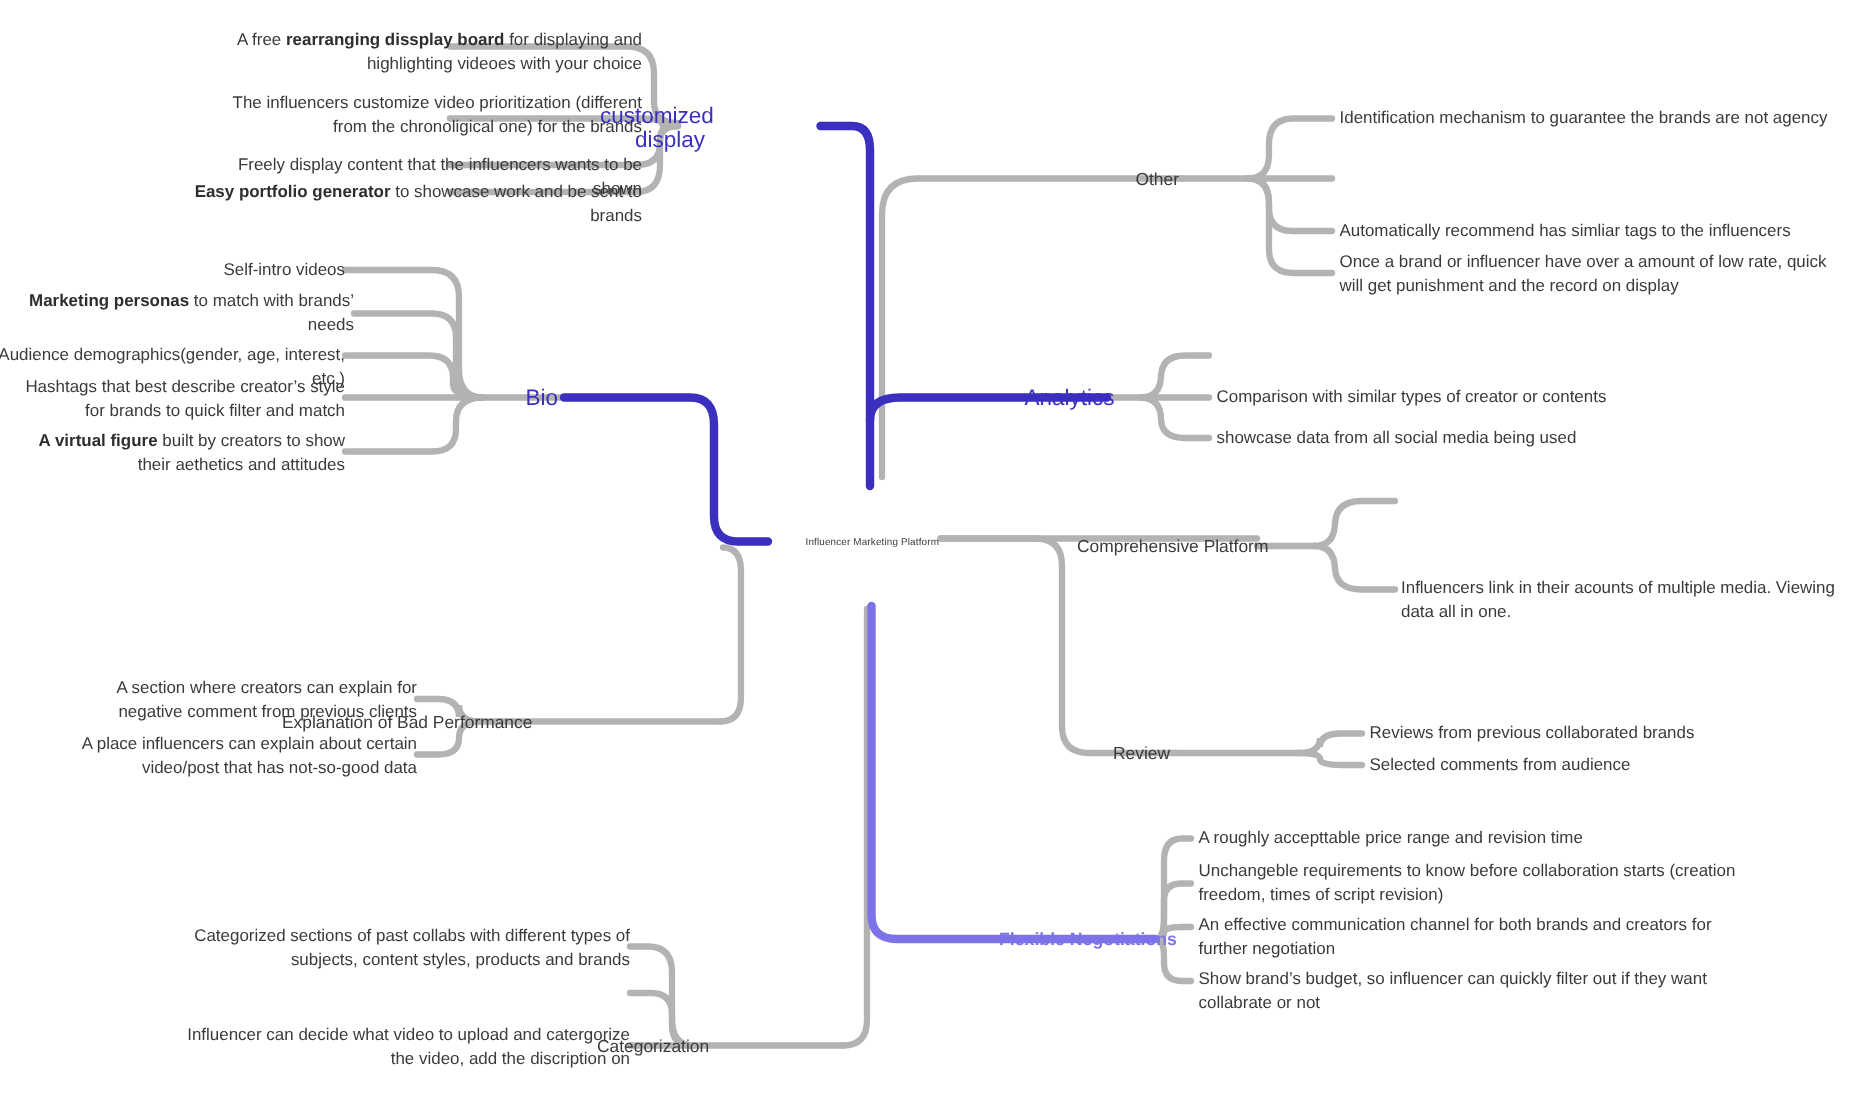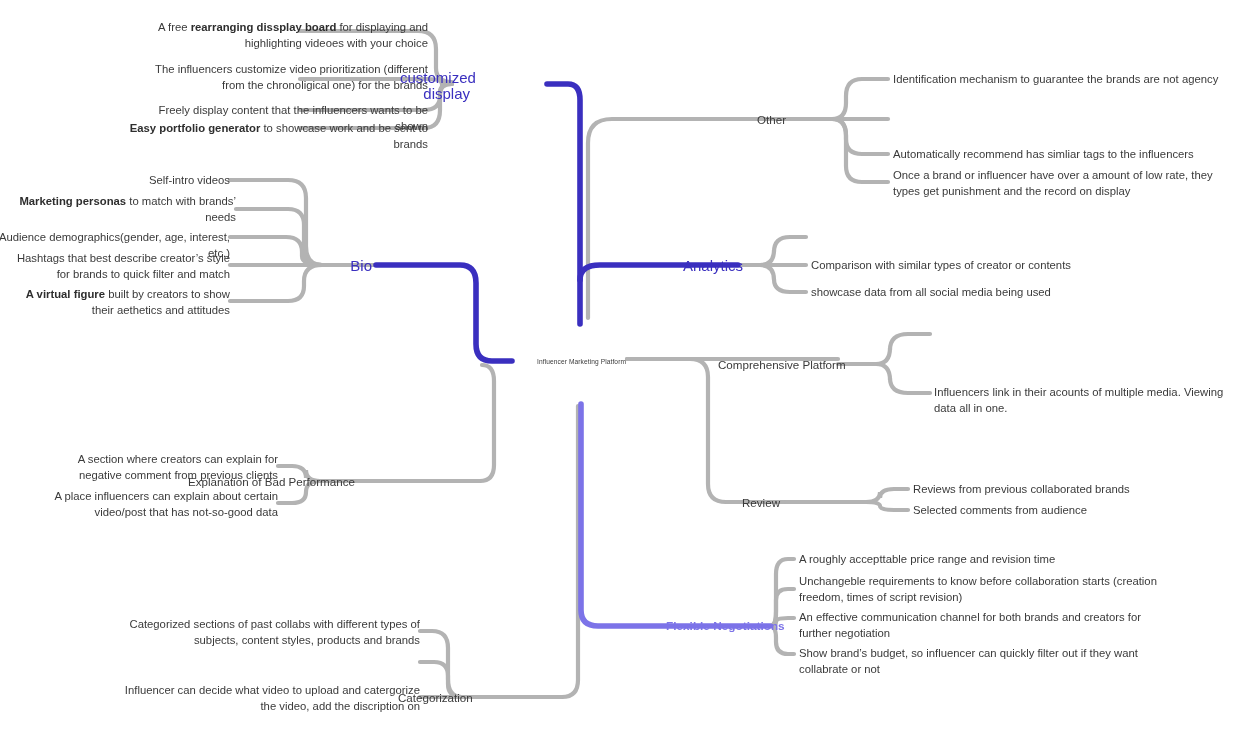--- a/index.html
+++ b/index.html
@@ -169,21 +169,21 @@
   <div class="node left" style="left:14px; top:287px; width:216px;"><b>A virtual figure</b><span> built by creators to show their aethetics and attitudes</span></div>
 
   <div class="node left" style="left:38px; top:452px; width:240px;"><span>A section where creators can explain for negative comment from previous clients</span></div>
   <div class="node left" style="left:18px; top:489px; width:260px;"><span>A place influencers can explain about certain video/post that has not-so-good data</span></div>
 
   <div class="node left" style="left:110px; top:617px; width:310px;"><span>Categorized sections of past collabs with different types of subjects, content styles, products and brands</span></div>
   <div class="node left" style="left:120px; top:683px; width:300px;"><span>Influencer can decide what video to upload and catergorize the video, add the discription on</span></div>
 
   <div class="node right" style="left:893px; top:72px; width:330px;"><span>Identification mechanism to guarantee the brands are not agency</span></div>
   <div class="node right" style="left:893px; top:147px; width:330px;"><span>Automatically recommend has simliar tags to the influencers</span></div>
-  <div class="node right" style="left:893px; top:168px; width:340px;"><span>Once a brand or influencer have over a amount of low rate, they types get punishment and the record on display</span></div>
+  <div class="node right" style="left:893px; top:168px; width:340px;"><span>Once a brand or influencer have over a amount of low rate, quick will get punishment and the record on display</span></div>
 
   <div class="node right" style="left:811px; top:258px; width:300px;"><span>Comparison with similar types of creator or contents</span></div>
   <div class="node right" style="left:811px; top:285px; width:300px;"><span>showcase data from all social media being used</span></div>
 
   <div class="node right" style="left:934px; top:385px; width:302px;"><span>Influencers link in their acounts of multiple media. Viewing data all in one.</span></div>
 
   <div class="node right" style="left:913px; top:482px; width:300px;"><span>Reviews from previous collaborated brands</span></div>
   <div class="node right" style="left:913px; top:503px; width:300px;"><span>Selected comments from audience</span></div>
 
   <div class="node right" style="left:799px; top:552px; width:330px;"><span>A roughly accepttable price range and revision time</span></div>

